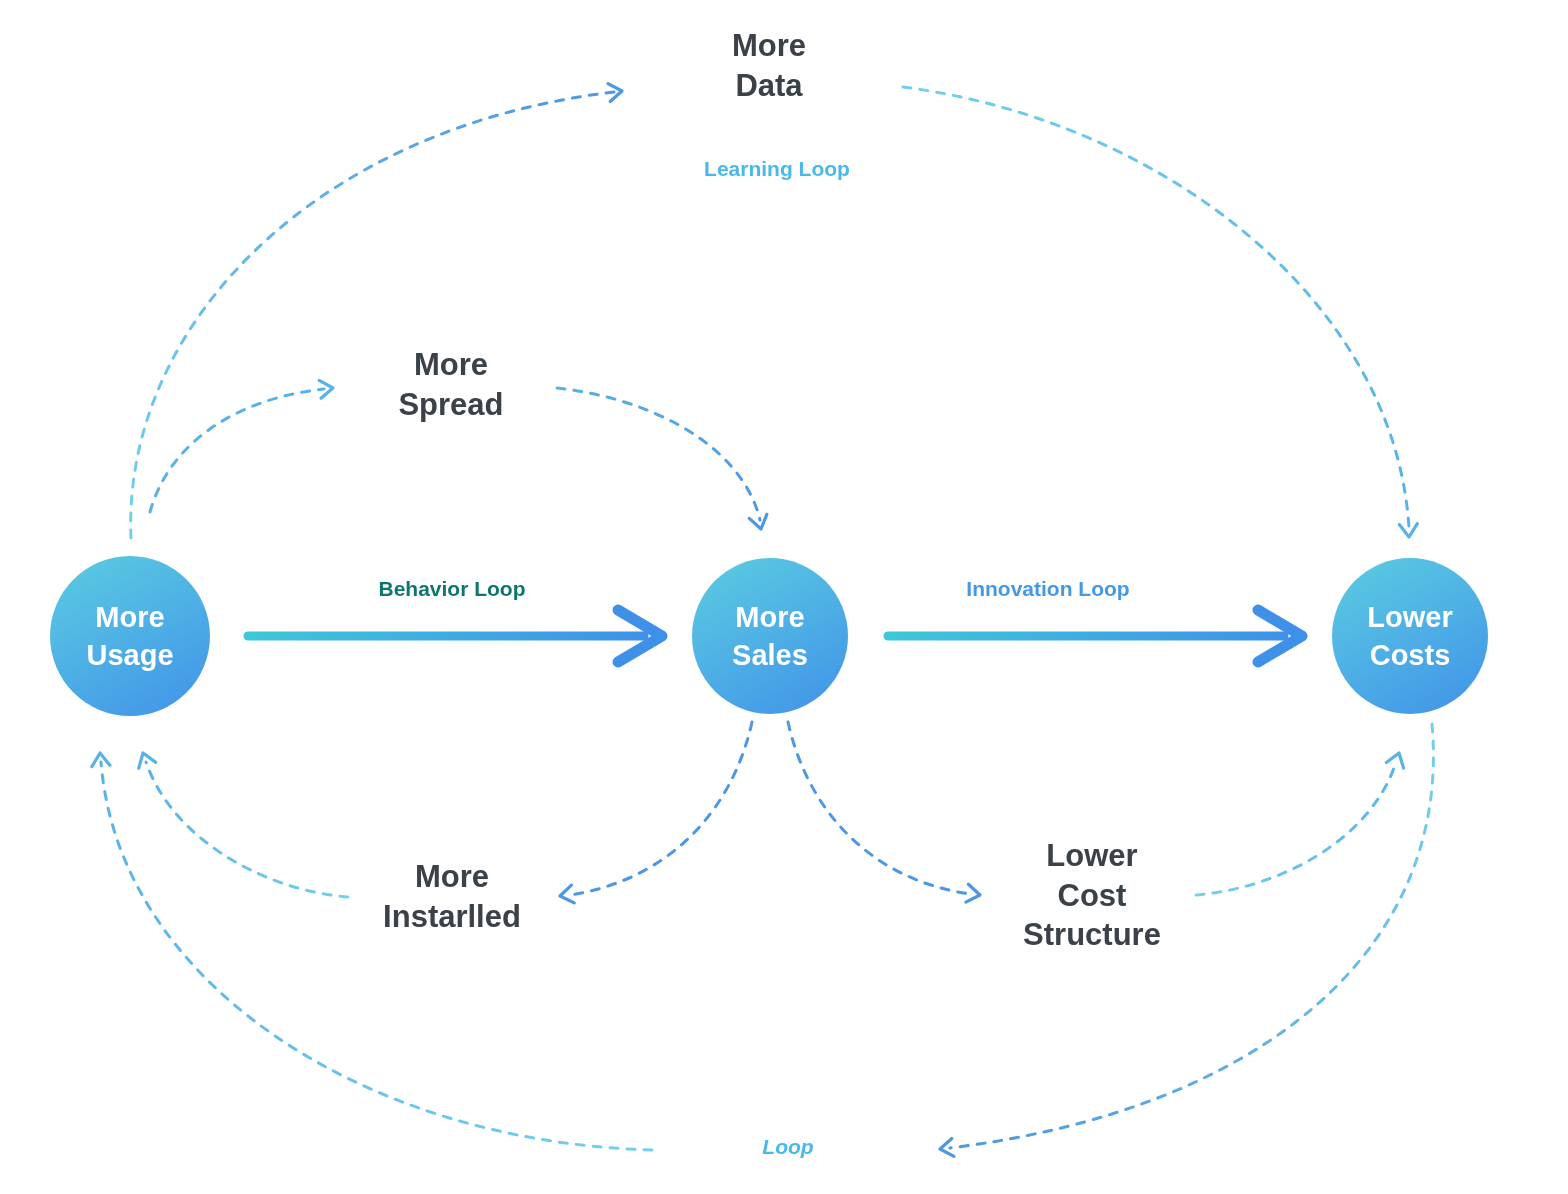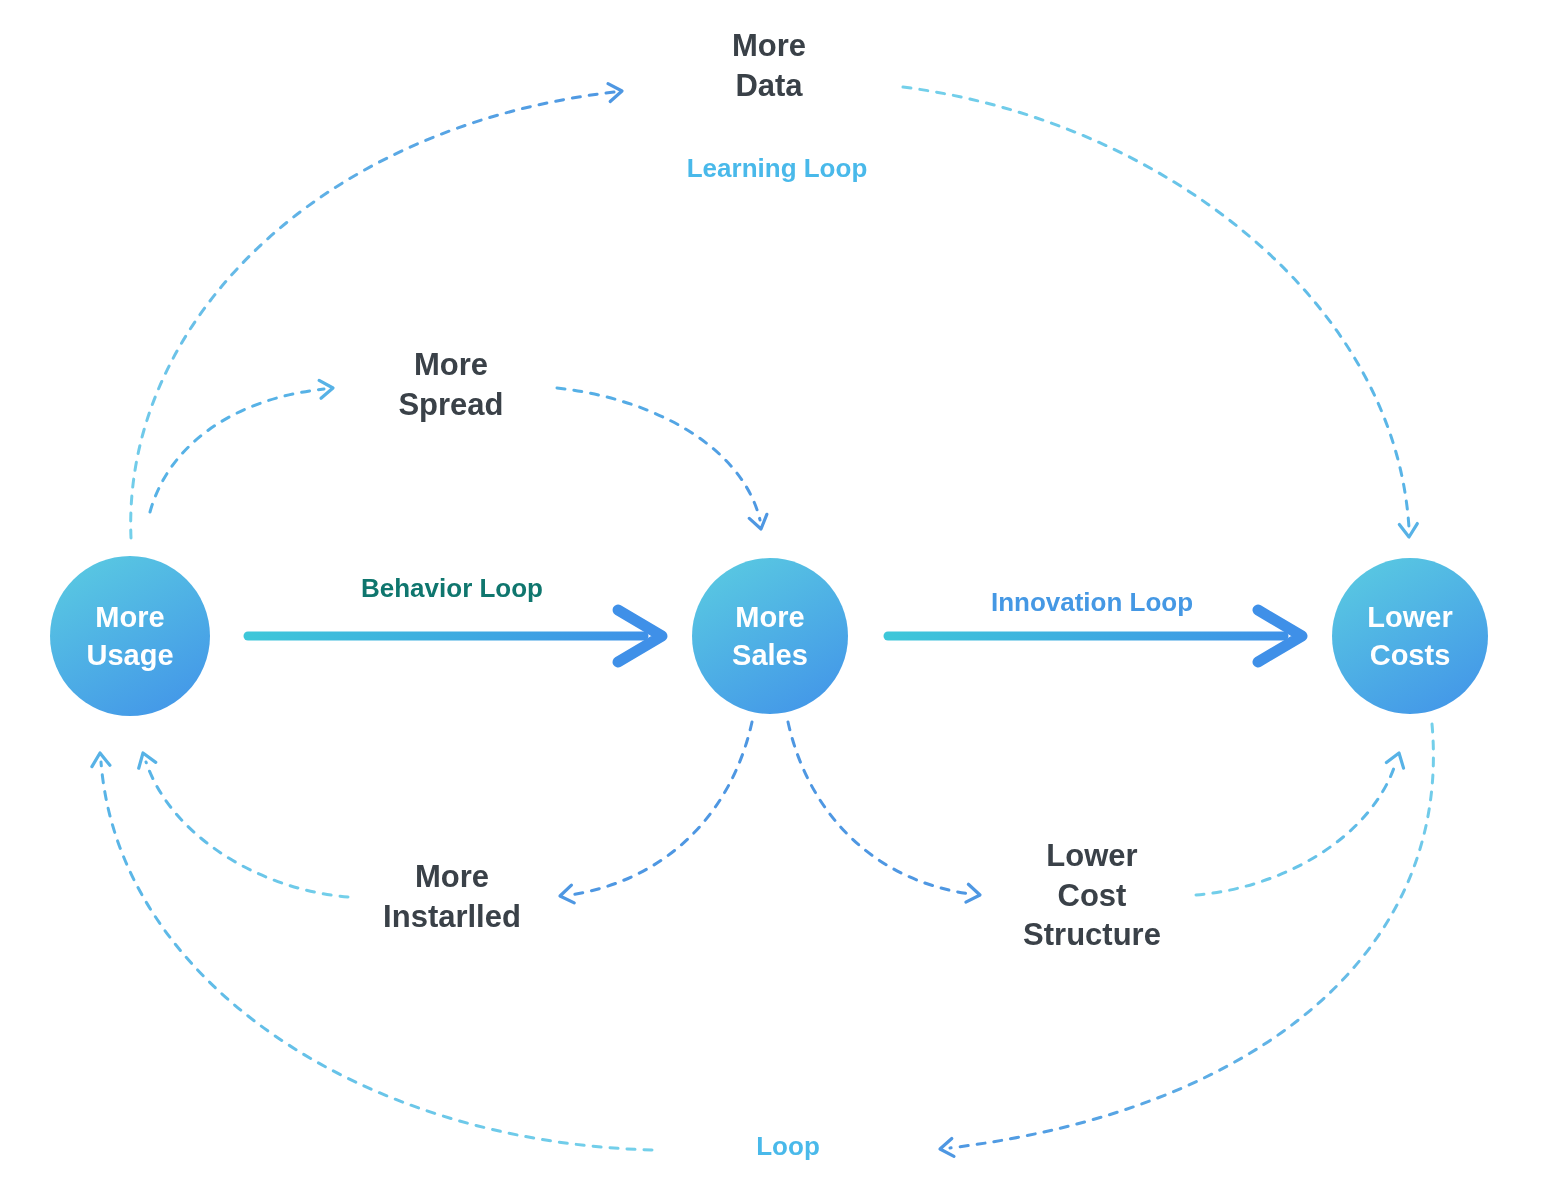--- a/index.html
+++ b/index.html
@@ -44,21 +44,21 @@
   }
 
   .lbl-dark {
     color: #3A4148;
     font-size: 31px;
     font-weight: 600;
     line-height: 1.28;
   }
 
   .lbl-loop {
-    font-size: 26px;
+    font-size: 21px;
     font-weight: 600;
     line-height: 1.2;
   }
 
   .lbl-cyan { color: #49B9EA; }
   .lbl-teal { color: #0f766e; }
   .lbl-blue { color: #4598E4; }
 </style>
 </head>
 <body>
@@ -158,24 +158,24 @@
   <div class="lbl lbl-dark" style="left:769px; top:66px;">More
 Data</div>
 
   <div class="lbl lbl-loop lbl-cyan" style="left:777px; top:169px;">Learning Loop</div>
 
   <div class="lbl lbl-dark" style="left:451px; top:385px;">More
 Spread</div>
 
   <div class="lbl lbl-loop lbl-teal" style="left:452px; top:589px;">Behavior Loop</div>
 
-  <div class="lbl lbl-loop lbl-blue" style="left:1092px; top:589px;margin-top:14px;">Innovation Loop</div>
+  <div class="lbl lbl-loop lbl-blue" style="left:1048px; top:589px;">Innovation Loop</div>
 
   <div class="lbl lbl-dark" style="left:452px; top:897px;">More
 Instarlled</div>
 
   <div class="lbl lbl-dark" style="left:1092px; top:896px;">Lower
 Cost
 Structure</div>
 
-  <div class="lbl lbl-loop lbl-cyan" style="left:788px; top:1147px;">Loop</div>
+  <div class="lbl lbl-loop lbl-cyan" style="left:788px; top:1147px;font-style:italic;">Loop</div>
 
 </div>
 
 </body></html>

